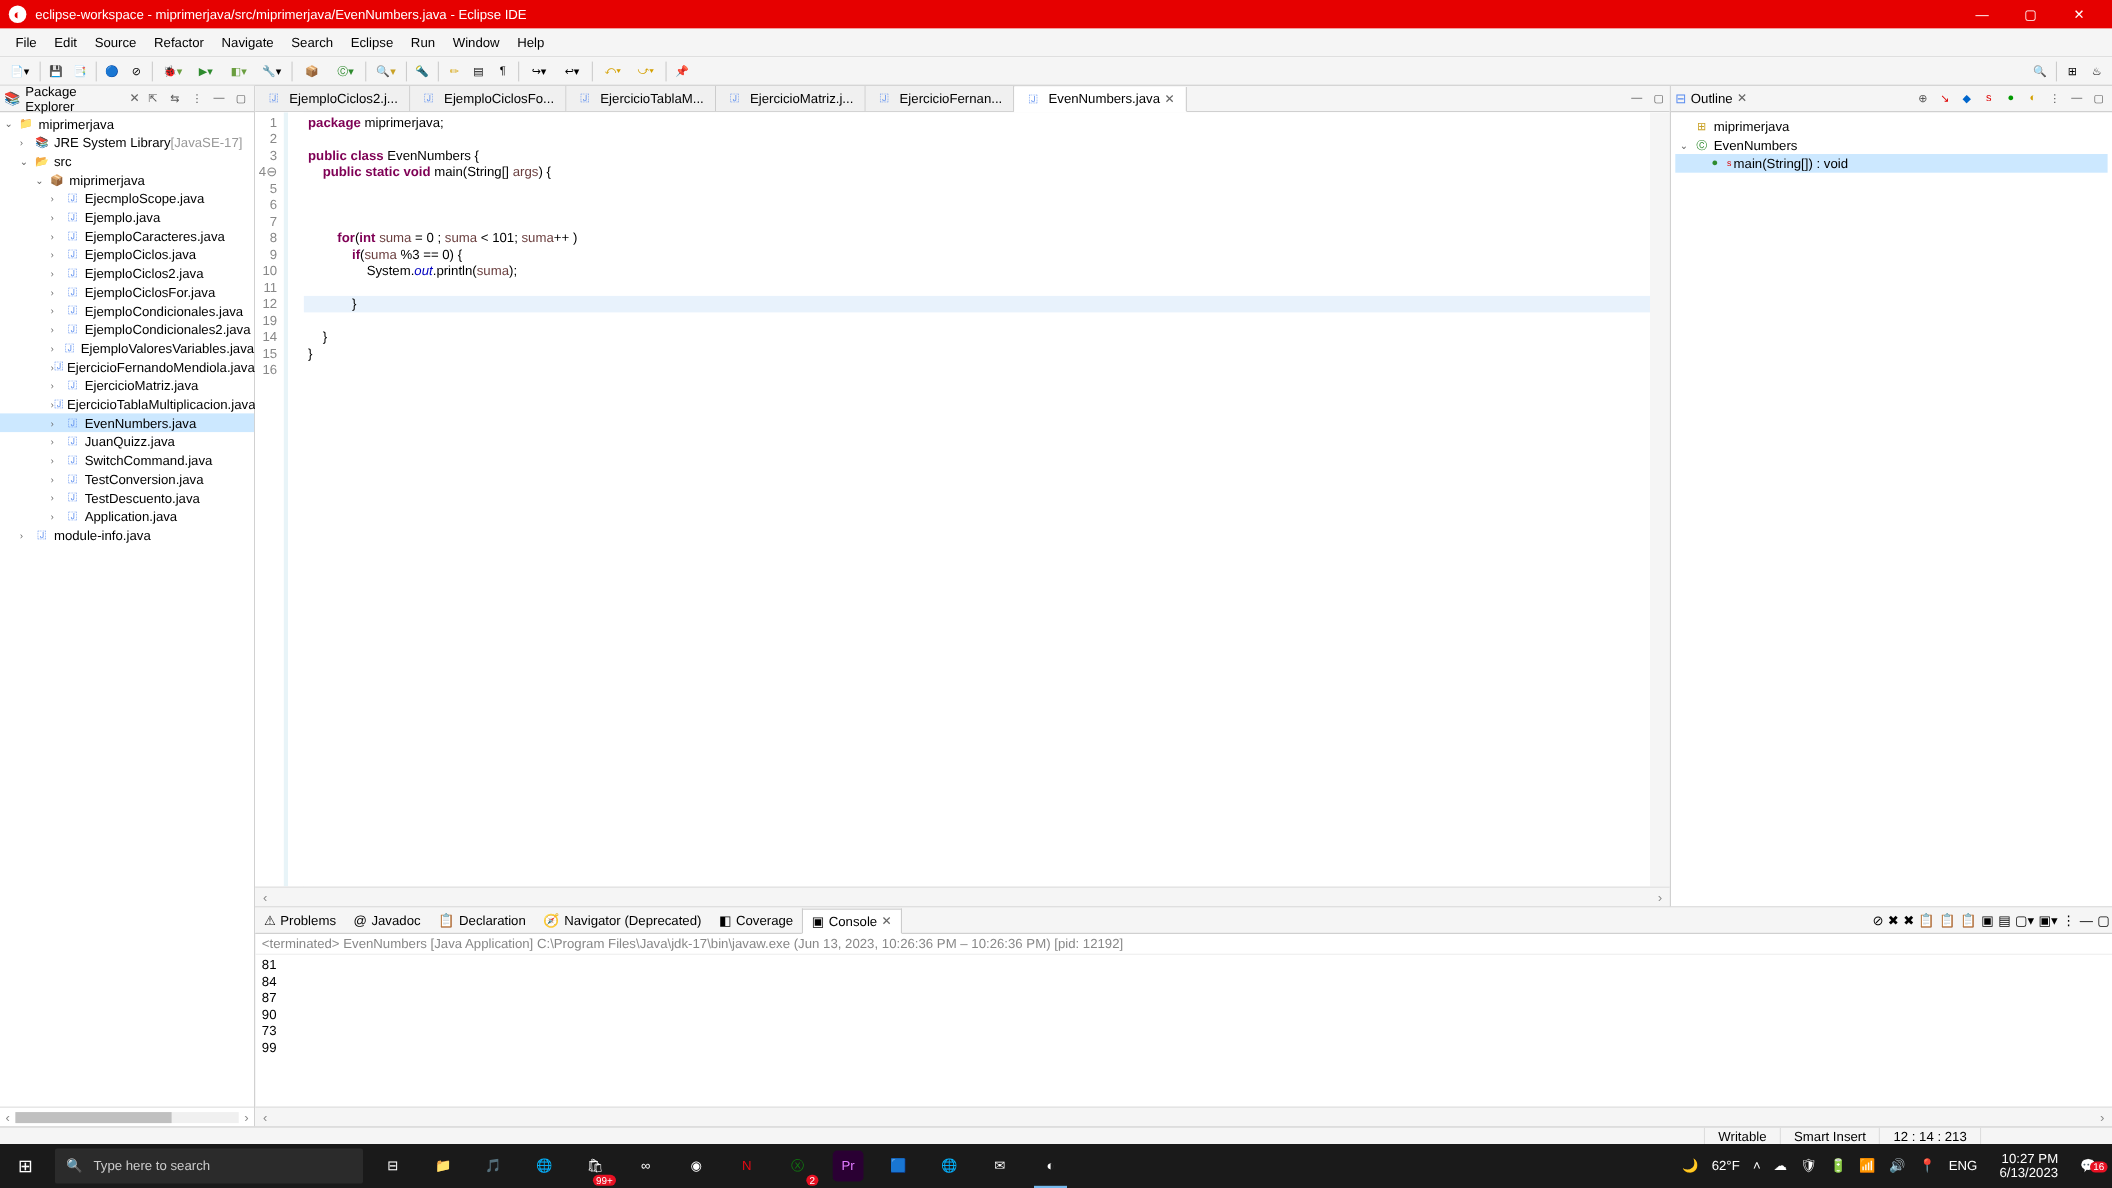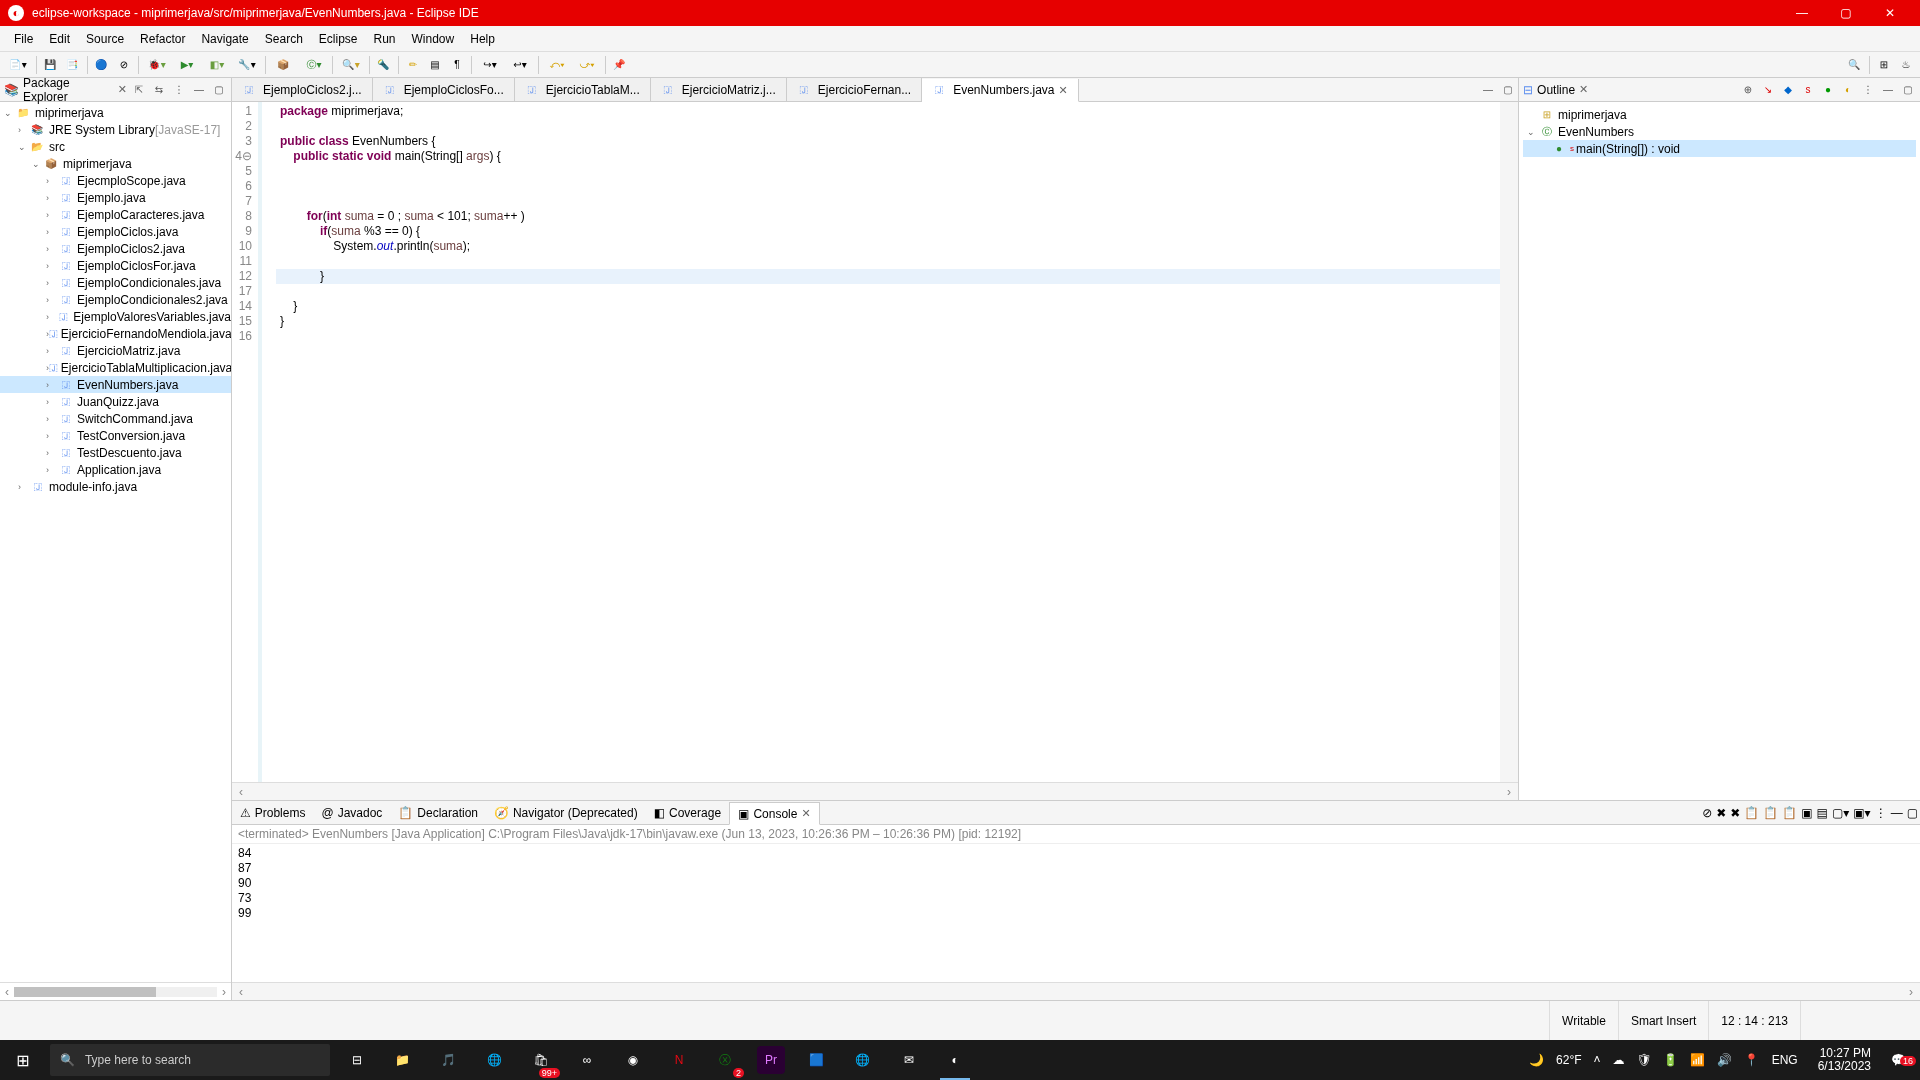--- a/index.html
+++ b/index.html
@@ -54,21 +54,21 @@
 .rightpane { width: 402px; background: #fff; border-left: 1px solid #ccc; display: flex; flex-direction: column; }
 .outlinetree { padding: 4px; }
 .oitem { display: flex; align-items: center; height: 17px; padding-left: 4px; }
 .oitem.selected { background: #cce8ff; }
 .bottompane { height: 200px; border-top: 1px solid #ccc; display: flex; flex-direction: column; }
 .btabs { height: 24px; background: #f5f5f5; border-bottom: 1px solid #ccc; display: flex; align-items: center; }
 .btab { padding: 0 8px; height: 23px; display: flex; align-items: center; gap: 4px; cursor: pointer; }
 .btab.active { background: #fff; border: 1px solid #ccc; border-bottom: 1px solid #fff; position: relative; top: 1px; }
 .consolehdr { padding: 2px 6px; color: #888; border-bottom: 1px solid #eee; }
 .consoleout { flex: 1; padding: 2px 6px; font-family: Consolas, monospace; font-size: 13px; line-height: 15px; overflow: auto; }
-.statusbar { height: 40px; background: #f5f5f5; border-top: 1px solid #ccc; display: flex; align-items: center; }
+.statusbar { height: 16px; background: #f5f5f5; border-top: 1px solid #ccc; display: flex; align-items: center; }
 .statusbar .cell { padding: 0 12px; border-left: 1px solid #ddd; height: 100%; display: flex; align-items: center; }
 .taskbar { height: 40px; background: #1a1a1a; display: flex; align-items: center; color: #fff; }
 .taskbar .start { width: 48px; height: 40px; display: flex; align-items: center; justify-content: center; font-size: 16px; }
 .taskbar .search { background: #2b2b2b; height: 32px; width: 280px; border-radius: 2px; display: flex; align-items: center; padding: 0 10px; color: #ccc; gap: 10px; margin: 0 4px; }
 .taskbar .ticon { width: 46px; height: 40px; display: flex; align-items: center; justify-content: center; cursor: pointer; position: relative; }
 .taskbar .ticon.active::after { content: ""; position: absolute; bottom: 0; left: 8px; right: 8px; height: 2px; background: #76b9ed; }
 .taskbar .tray { margin-left: auto; display: flex; align-items: center; gap: 12px; padding-right: 4px; }
 .taskbar .clock { text-align: right; font-size: 11px; line-height: 13px; padding: 0 8px; }
 .badge { position: absolute; bottom: 2px; right: 4px; background: #e81123; color: #fff; font-size: 9px; border-radius: 8px; padding: 0 3px; }
 .leftscroll { height: 18px; border-top: 1px solid #ddd; display: flex; align-items: center; }
@@ -322,21 +322,21 @@
               <div class="ln">3</div>
               <div class="ln">4⊖</div>
               <div class="ln">5</div>
               <div class="ln">6</div>
               <div class="ln">7</div>
               <div class="ln">8</div>
               <div class="ln">9</div>
               <div class="ln">10</div>
               <div class="ln">11</div>
               <div class="ln">12</div>
-              <div class="ln">17</div>
+              <div class="ln">19</div>
               <div class="ln">14</div>
               <div class="ln">15</div>
               <div class="ln">16</div>
             </div>
           <div class="ruler"></div>
           <div class="code" id="codearea"><div class="codeline"><span class="kw" style="">package</span><span class="" style=""> miprimerjava;</span></div><div class="codeline"></div><div class="codeline"><span class="kw" style="">public</span><span class="" style=""> </span><span class="kw" style="">class</span><span class="" style=""> EvenNumbers {</span></div><div class="codeline"><span class="" style="">    </span><span class="kw" style="">public</span><span class="" style=""> </span><span class="kw" style="">static</span><span class="" style=""> </span><span class="kw" style="">void</span><span class="" style=""> main(String[] </span><span class="" style="color:#6a3e3e">args</span><span class="" style="">) {</span></div><div class="codeline"></div><div class="codeline"></div><div class="codeline"></div><div class="codeline"><span class="" style="">        </span><span class="kw" style="">for</span><span class="" style="">(</span><span class="kw" style="">int</span><span class="" style=""> </span><span class="" style="color:#6a3e3e">suma</span><span class="" style=""> = 0 ; </span><span class="" style="color:#6a3e3e">suma</span><span class="" style=""> &lt; 101; </span><span class="" style="color:#6a3e3e">suma</span><span class="" style="">++ )</span></div><div class="codeline"><span class="" style="">            </span><span class="kw" style="">if</span><span class="" style="">(</span><span class="" style="color:#6a3e3e">suma</span><span class="" style=""> %3 == 0) {</span></div><div class="codeline"><span class="" style="">                System.</span><span class="fld" style="">out</span><span class="" style="">.println(</span><span class="" style="color:#6a3e3e">suma</span><span class="" style="">);</span></div><div class="codeline"></div><div class="codeline hl"><span class="" style="">            }</span></div><div class="codeline"></div><div class="codeline"><span class="" style="">    }</span></div><div class="codeline"><span class="" style="">}</span></div><div class="codeline"></div></div>
           <div class="vscroll"></div>
         </div>
         <div class="hscroll">
           <span class="arrow">‹</span>
@@ -419,20 +419,21 @@
           <div class="vbtn" style="margin: 0px 2px;">▣</div>
           <div class="vbtn" style="margin: 0px 2px;">▤</div>
           <div class="vbtn" style="margin: 0px 2px;">▢▾</div>
           <div class="vbtn" style="margin: 0px 2px;">▣▾</div>
           <div class="vbtn" style="margin: 0px 2px;">⋮</div>
           <div class="vbtn" style="margin: 0px 2px;">—</div>
           <div class="vbtn" style="margin: 0px 2px;">▢</div>
         </div>
       <div class="consolehdr">&lt;terminated&gt; EvenNumbers [Java Application] C:\Program Files\Java\jdk-17\bin\javaw.exe  (Jun 13, 2023, 10:26:36 PM – 10:26:36 PM) [pid: 12192]</div>
       <div class="consoleout" id="consoleout">
+          <div>81</div>
           <div>84</div>
           <div>87</div>
           <div>90</div>
           <div>73</div>
           <div>99</div>
         </div>
       <div class="hscroll">
         <span class="arrow">‹</span>
           <div style="flex:1"></div>
           <span class="arrow">›</span>

